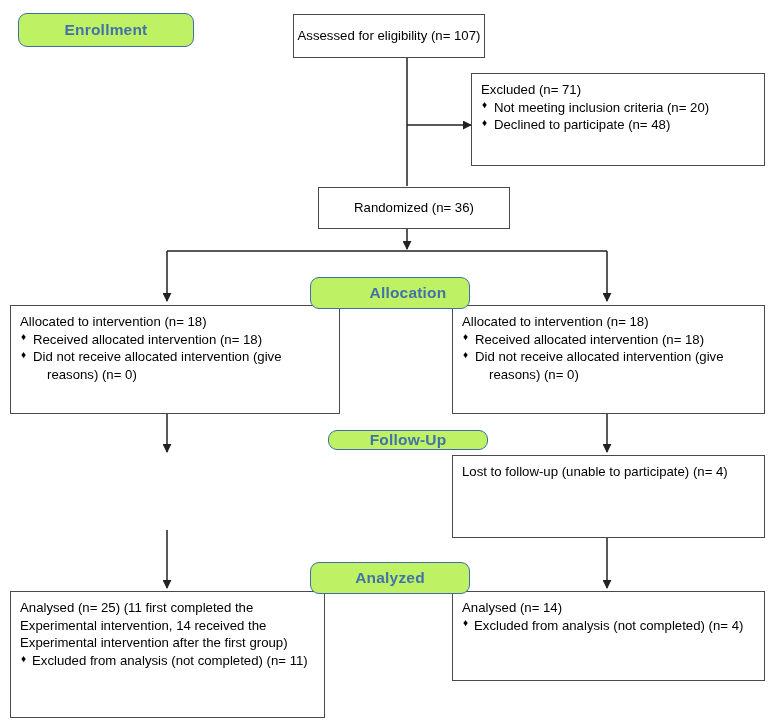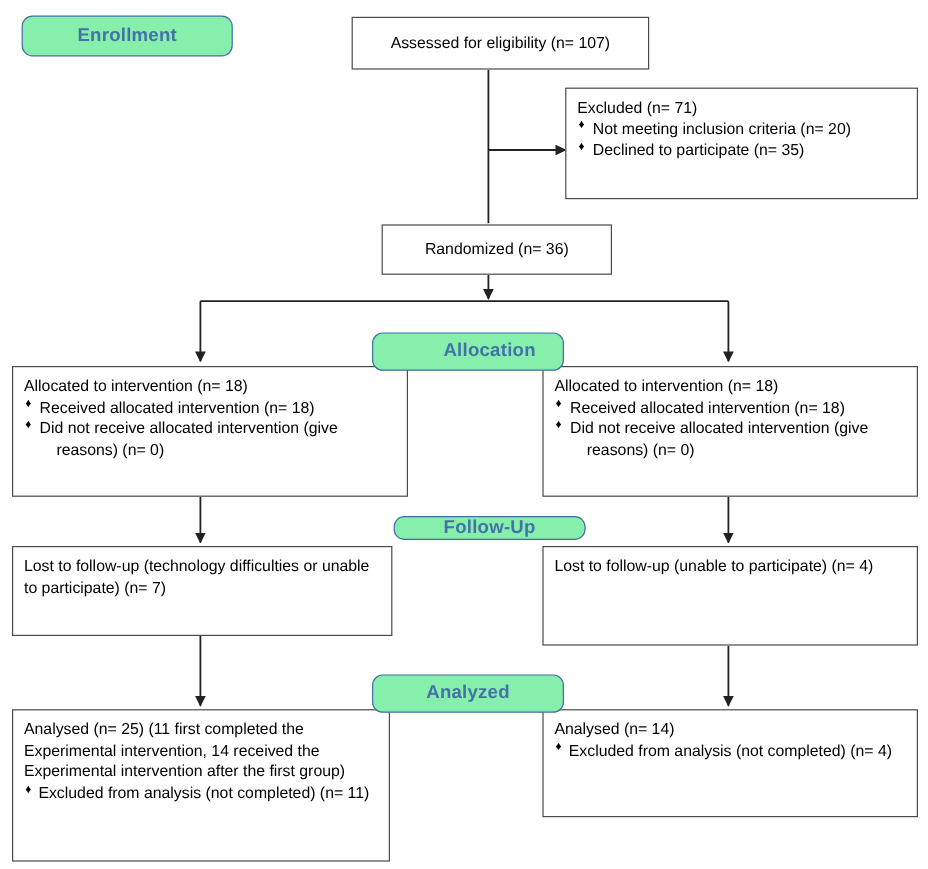--- a/index.html
+++ b/index.html
@@ -67,21 +67,21 @@
   ul.bullets li .cont {
     display: block;
     padding-left: 14px;
   }
   ul.bullets.tight li {
     padding-left: 12px;
   }
   .stage {
     position: absolute;
     box-sizing: border-box;
-    background: #86efac;
+    background: #bef264;
     border: 1.3px solid #3f6fa8;
     border-radius: 9px;
     color: #4472a8;
     font-weight: bold;
     font-size: 15.5px;
     display: flex;
     align-items: center;
     justify-content: center;
     z-index: 5;
     letter-spacing: 0.2px;
@@ -112,29 +112,29 @@
     <path d="M 607 414 L 607 452" stroke="#222222" stroke-width="1.5" fill="none" marker-end="url(#arrow)"></path>
 
     <path d="M 167 530 L 167 588" stroke="#222222" stroke-width="1.5" fill="none" marker-end="url(#arrow)"></path>
     <path d="M 607 538 L 607 588" stroke="#222222" stroke-width="1.5" fill="none" marker-end="url(#arrow)"></path>
   </svg>
 
   <div class="stage" style="left:18px; top:13px; width:176px; height:34px;">
     <span>Enrollment</span>
   </div>
 
-  <div class="node centered" style="left:293px; top:14px; width:248px; height:44px;">
+  <div class="node centered" style="left:293px; top:14px; width:192px; height:44px;">
     <span>Assessed for eligibility (n= 107)</span>
   </div>
 
   <div class="node" style="left:471px; top:73px; width:294px; height:93px;">
     <div class="line">Excluded (n= 71)</div>
     <ul class="bullets">
       <li>Not meeting inclusion criteria (n= 20)</li>
-      <li>Declined to participate (n= 35)</li>
+      <li>Declined to participate (n= 48)</li>
     </ul>
   </div>
 
   <div class="node centered" style="left:318px; top:187px; width:192px; height:42px;">
     <span>Randomized (n= 36)</span>
   </div>
 
   <div class="stage" style="left:310px; top:277px; width:160px; height:32px;padding-left:36px;">
     <span>Allocation</span>
   </div>
@@ -158,23 +158,20 @@
         <span>Did not receive allocated intervention (give</span>
         <span class="cont">reasons) (n= 0)</span>
       </li>
     </ul>
   </div>
 
   <div class="stage" style="left:328px; top:430px; width:160px; height:20px;">
     <span>Follow-Up</span>
   </div>
 
-  <div class="node" style="left:10px; top:455px; width:317px; height:75px;">
-    <div class="line">Lost to follow-up (technology difficulties or unable to participate) (n= 7)</div>
-  </div>
 
   <div class="node" style="left:452px; top:455px; width:313px; height:83px;">
     <div class="line">Lost to follow-up (unable to participate) (n= 4)</div>
   </div>
 
   <div class="stage" style="left:310px; top:562px; width:160px; height:32px;">
     <span>Analyzed</span>
   </div>
 
   <div class="node" style="left:10px; top:591px; width:315px; height:127px;">

